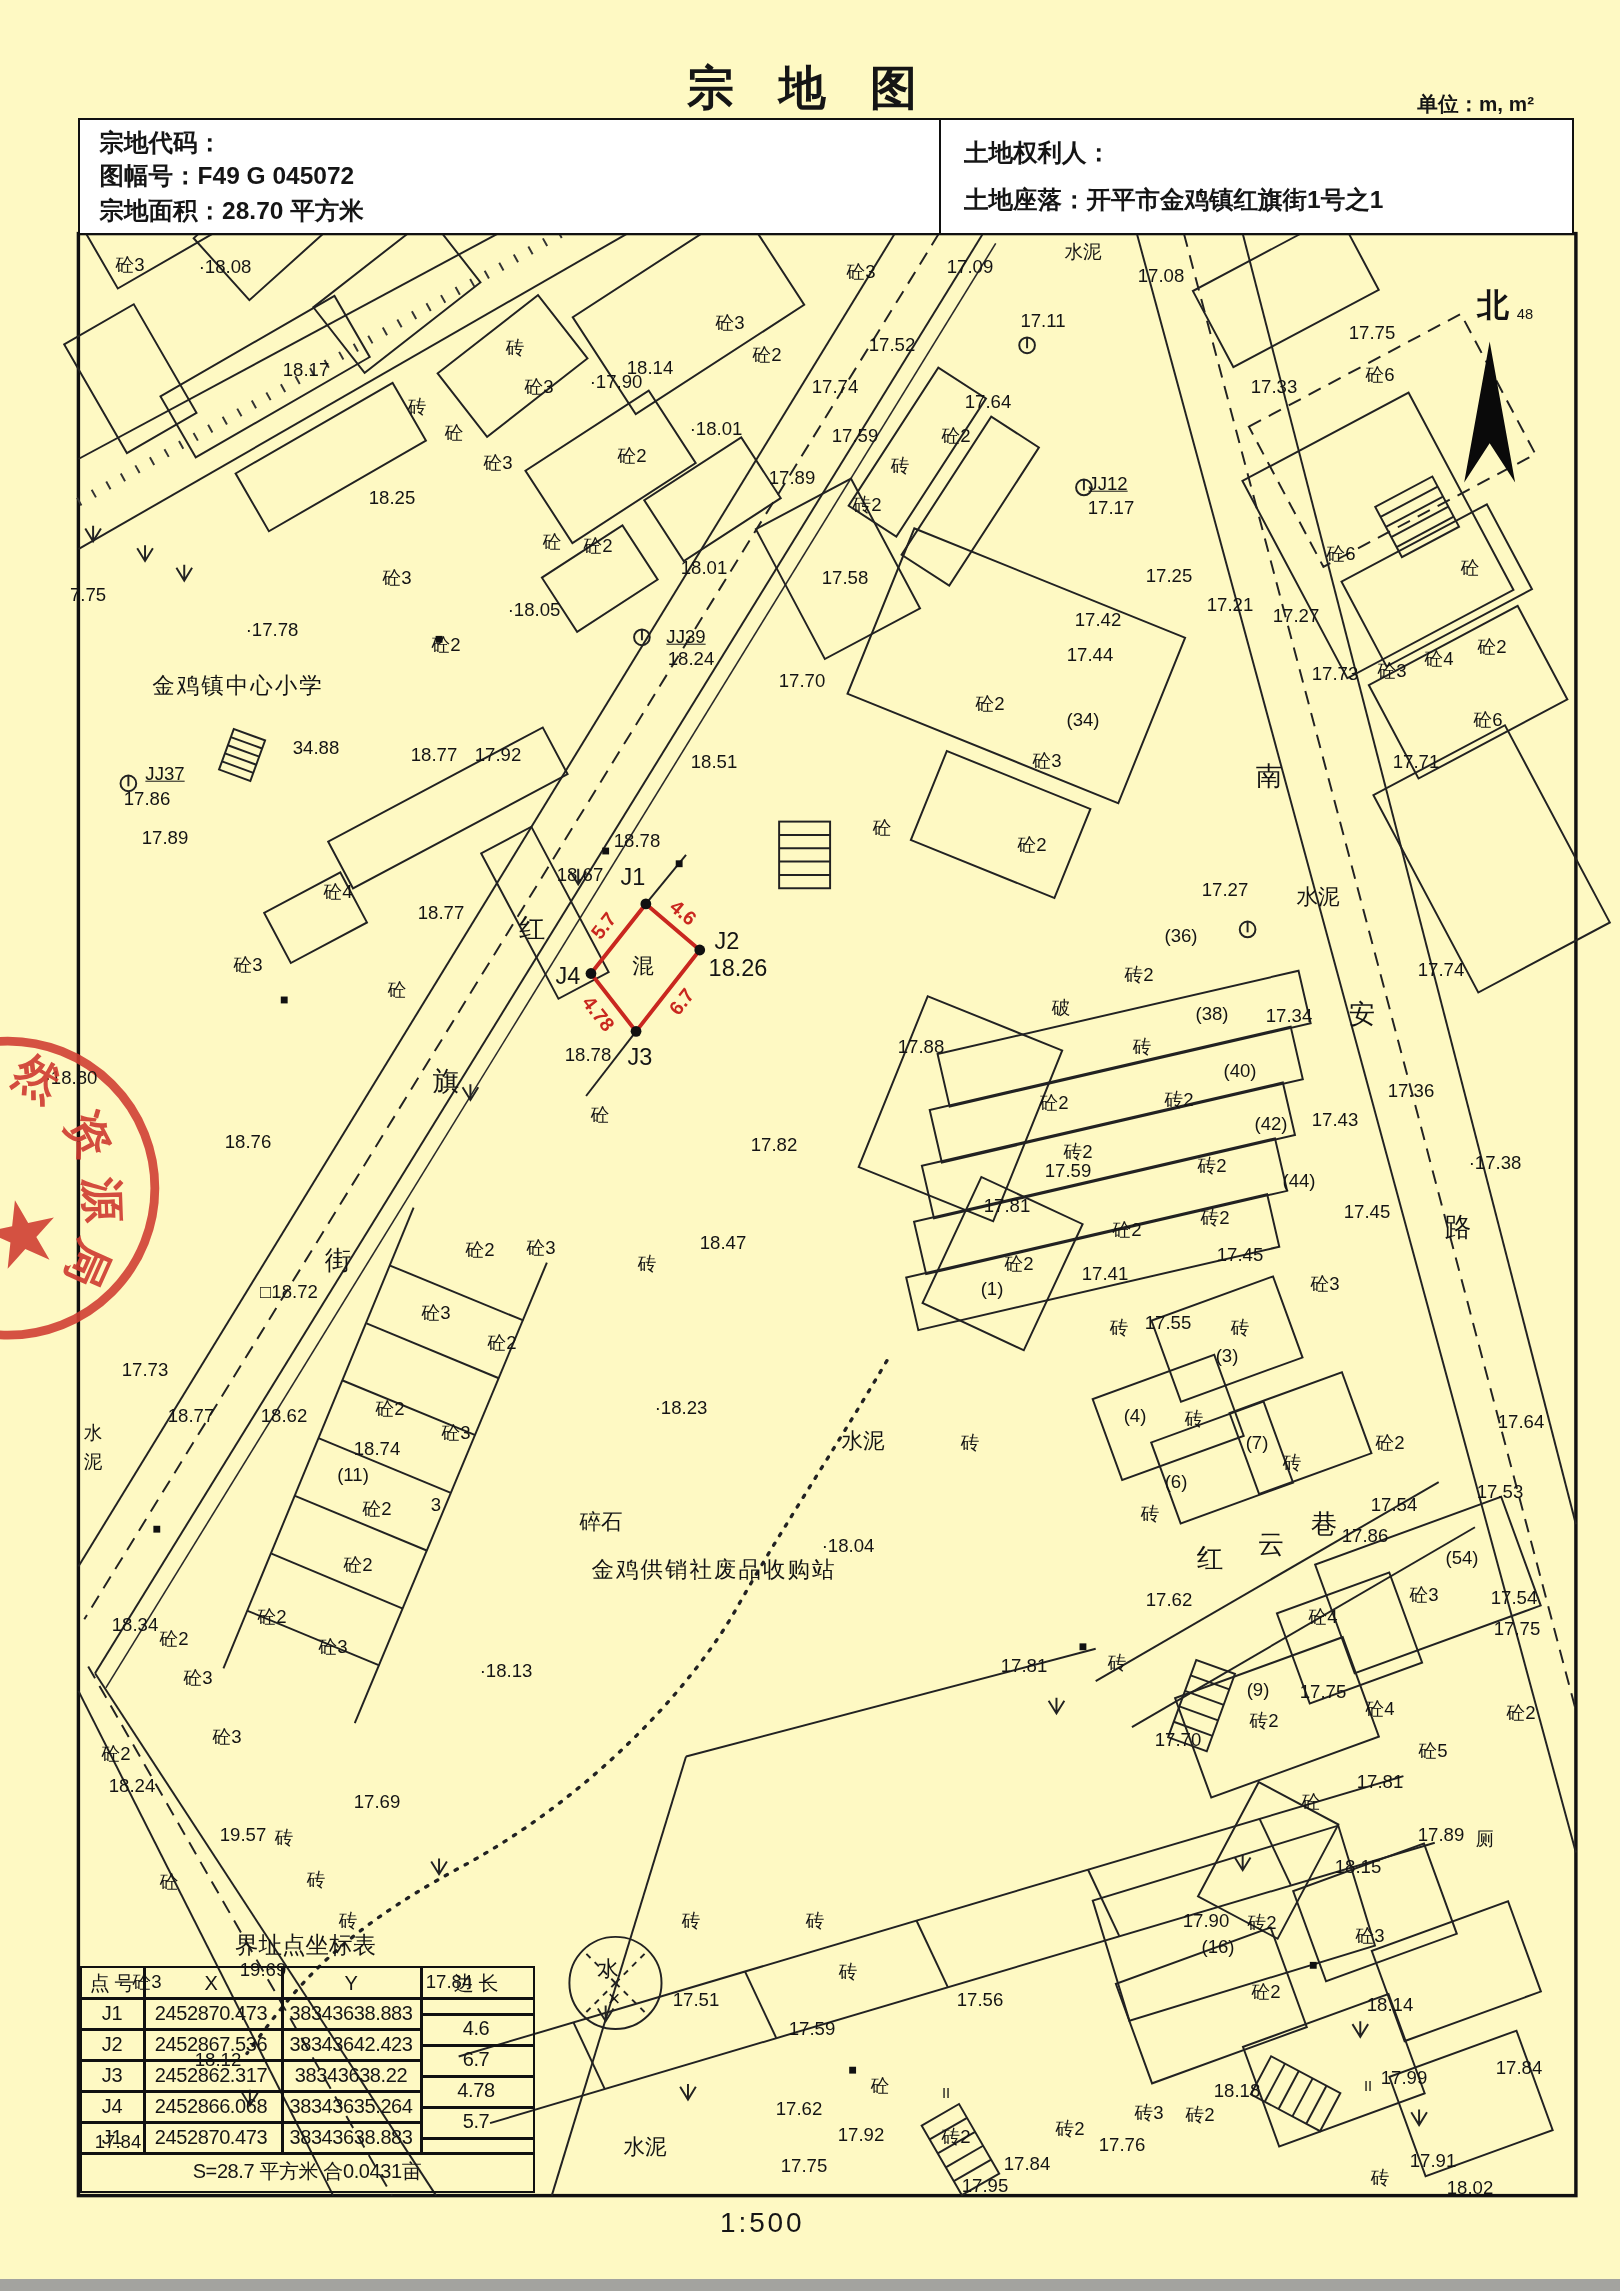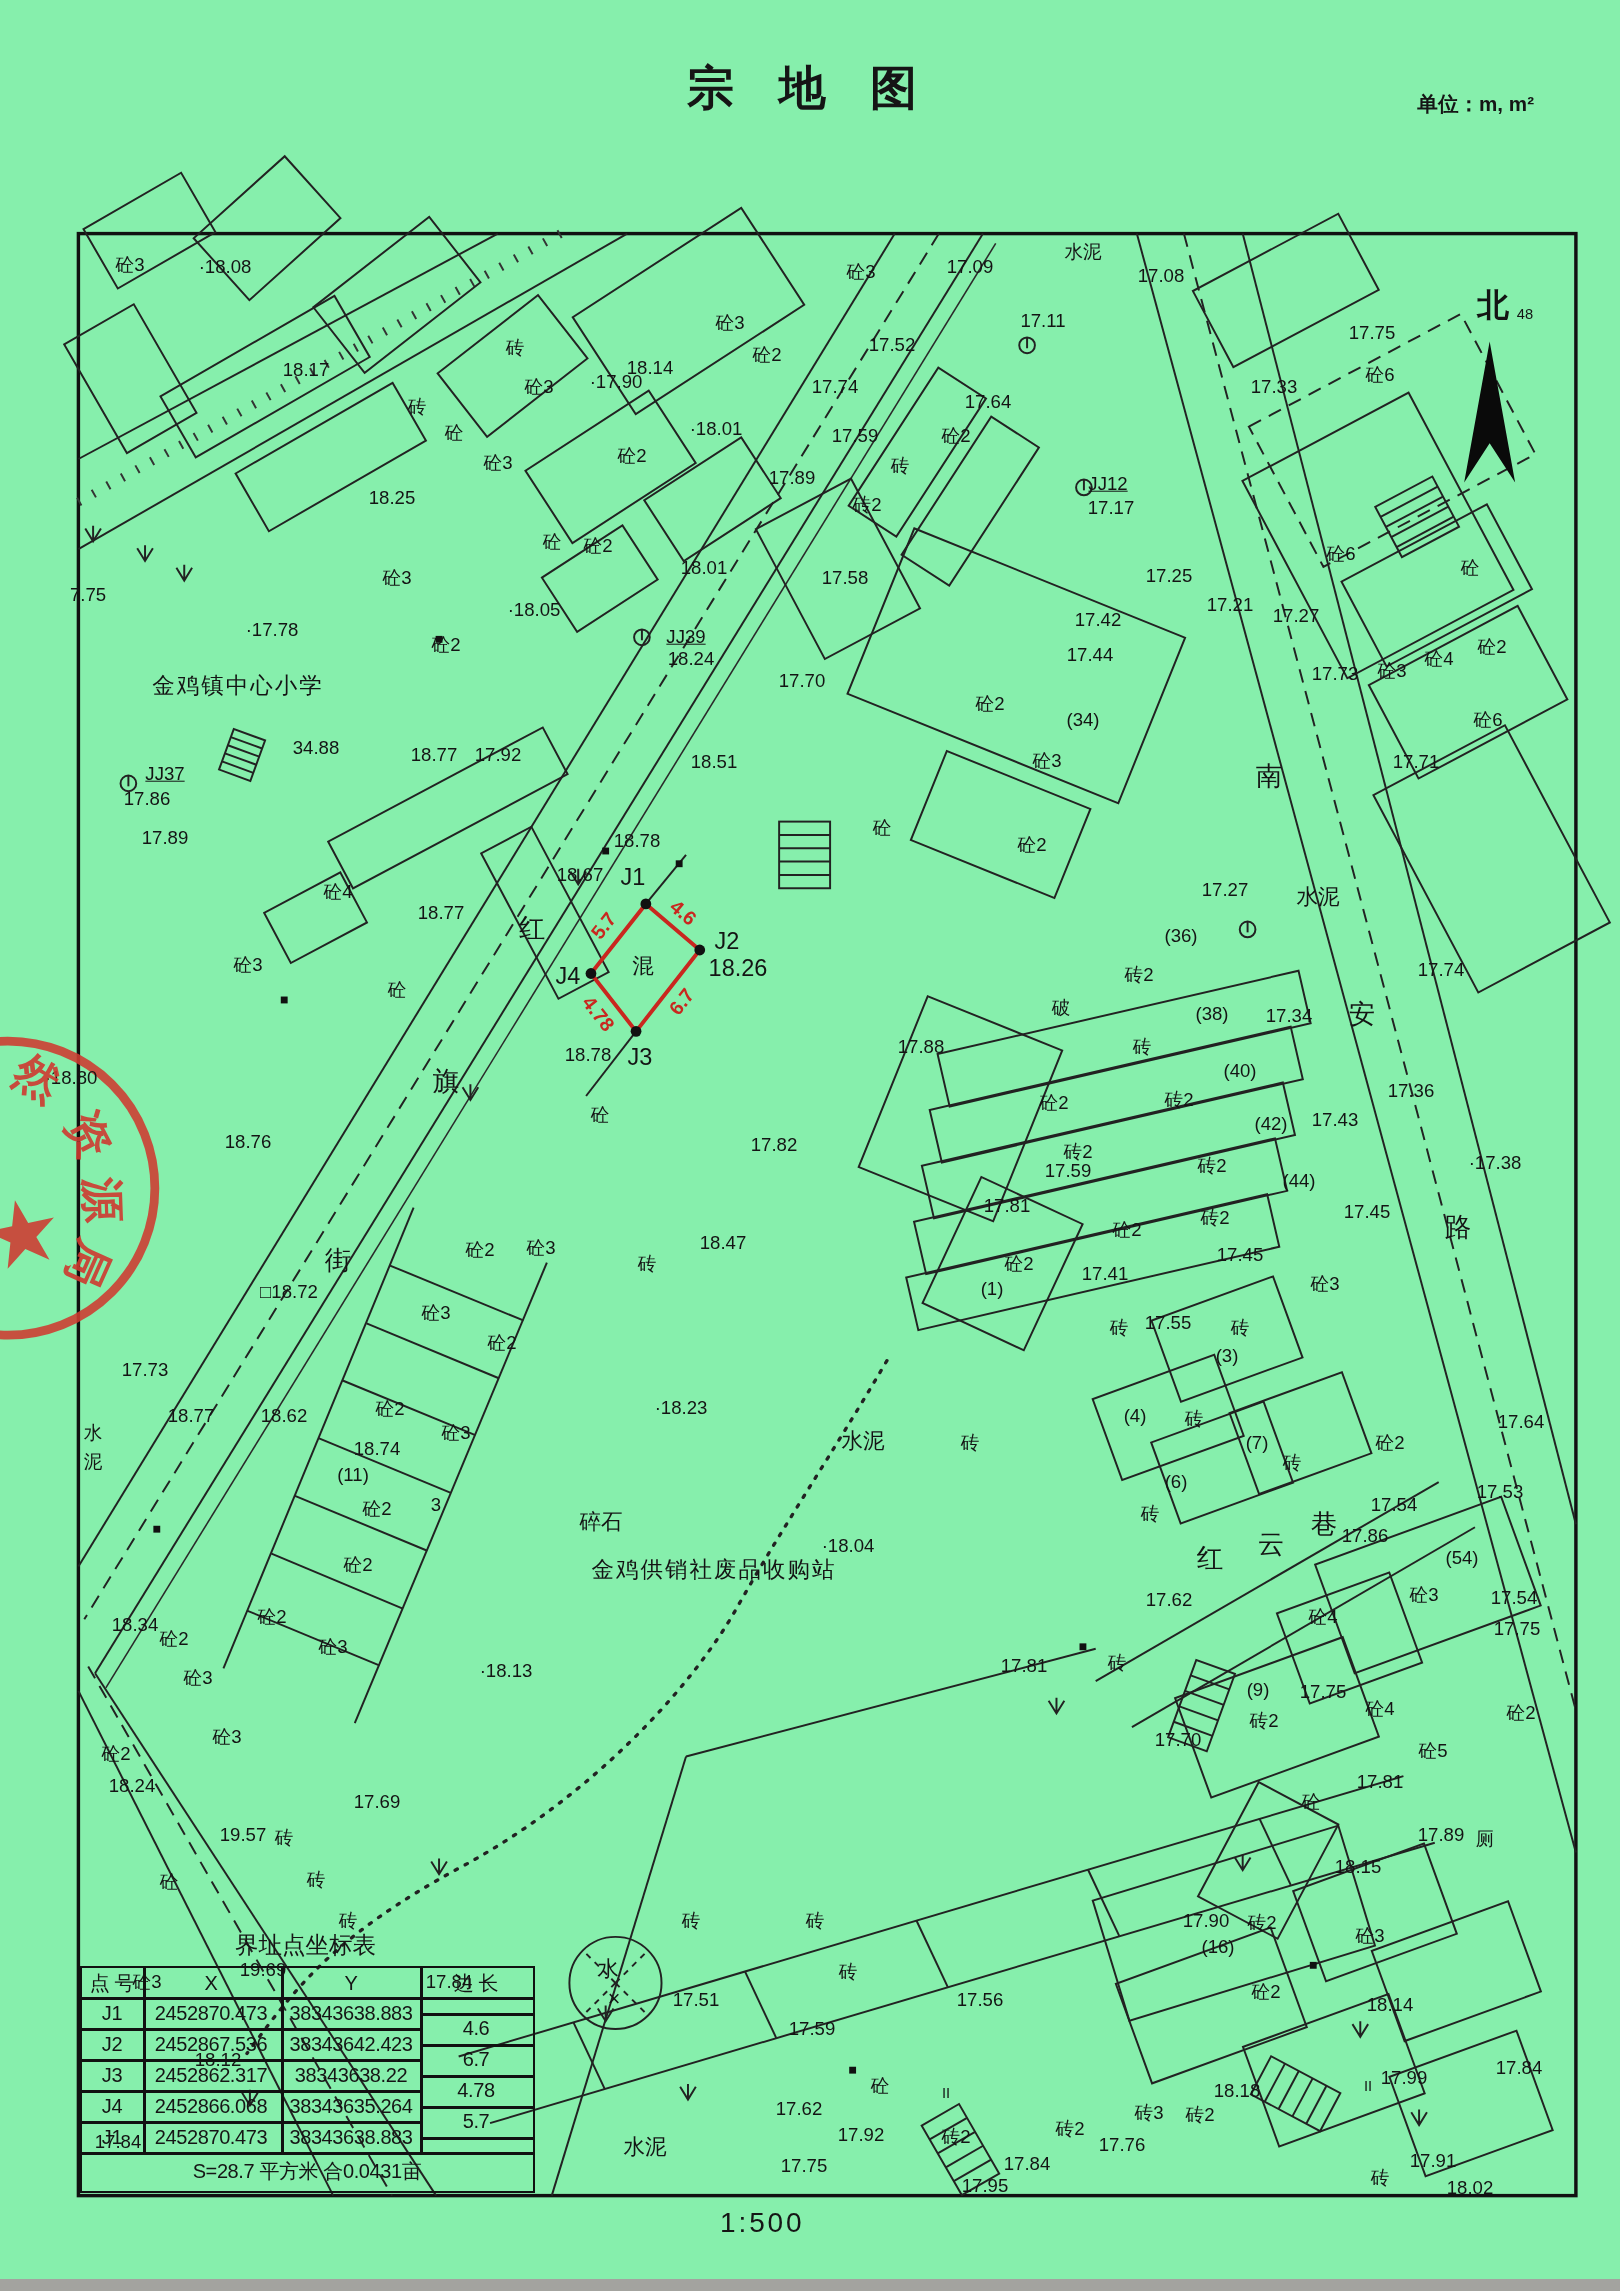--- a/index.html
+++ b/index.html
@@ -1,16 +1,16 @@
 <!DOCTYPE html>
 <html><head>
 <meta charset="utf-8">
 <style>
   html,body{margin:0;padding:0;background:#e8e8e6;}
-  .page{position:relative;width:1620px;height:2292px;background:#86efac;overflow:hidden;
+  .page{position:relative;width:1620px;height:2292px;background:#fef9c3;overflow:hidden;
         font-family:"Liberation Sans",sans-serif;color:#151515;}
   svg.mapcanvas{position:absolute;left:0;top:0;z-index:1;}
   .ln{stroke:#222;stroke-width:2;fill:none;}
   .thin{stroke:#2a2a2a;stroke-width:1.6;fill:none;}
   .frame{stroke:#111;stroke-width:3.5;fill:none;}
   .dsh{stroke-dasharray:14 9;}
   .tick{stroke:#333;stroke-width:9;stroke-dasharray:2 15;fill:none;}
   .dots{stroke:#222;stroke-width:3.4;stroke-dasharray:2.5 9;stroke-linecap:round;fill:none;}
   .parcel{stroke:#c9271f;stroke-width:4;fill:none;}
   .stampc{stroke:#cf3a30;stroke-width:9;fill:none;opacity:.88;}
@@ -40,20 +40,28 @@
   .scanbar{position:absolute;left:0;bottom:0;width:100%;height:12.7px;background:#a3a39f;z-index:6;}
 </style>
 </head>
 <body>
 
 <div class="page">
 
   <div class="titlebar">宗 地 图</div>
   <div class="unit">单位：m, m²</div>
 
+  <div class="hdrbox">
+    <div class="hdrdiv"></div>
+    <div class="hl" style="left:19.6px;top:5.9px;">宗地代码：</div>
+    <div class="hl" style="left:19.6px;top:39px;">图幅号：F49 G 045072</div>
+    <div class="hl" style="left:19.6px;top:74px;">宗地面积：28.70 平方米</div>
+    <div class="hl" style="left:884px;top:15.7px;">土地权利人：</div>
+    <div class="hl" style="left:884px;top:63px;">土地座落：开平市金鸡镇红旗街1号之1</div>
+  </div>
 
   <svg class="mapcanvas" width="1620" height="2292" viewBox="0 0 1653 2338">
 
     <rect class="frame" x="80" y="238" width="1528" height="2002"></rect>
 
     <g>
       <line class="ln" x1="913" y1="238" x2="80" y2="1598"></line>
       <line class="ln" x1="1003" y1="238" x2="97" y2="1707"></line>
       <line class="thin" x1="1016" y1="248" x2="108" y2="1722"></line>
       <line class="ln dsh" x1="958" y1="238" x2="86" y2="1652"></line>

